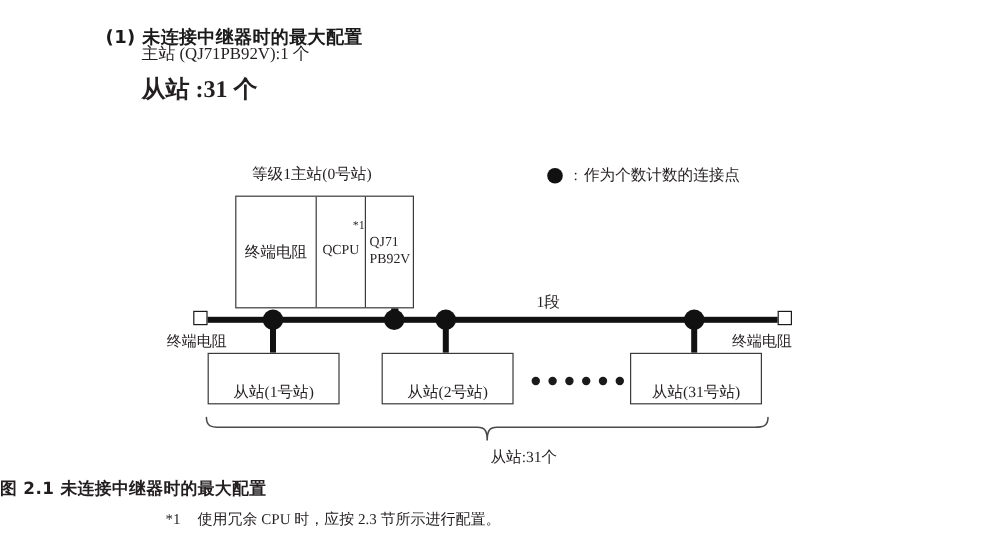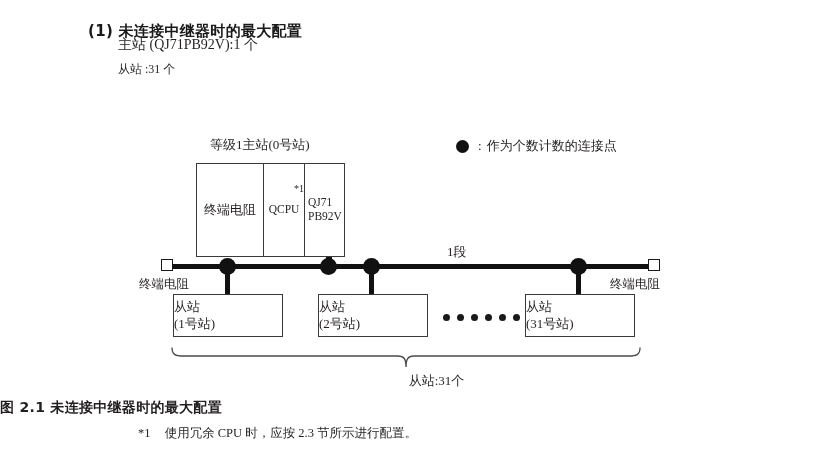--- a/index.html
+++ b/index.html
@@ -30,22 +30,23 @@
   }
   #sub-master {
     left: 118px;
     top: 36px;
     font-size: 14px;
     white-space: nowrap;
   }
   #sub-slave {
     left: 118px;
     top: 61px;
-    font-size: 12px;
-    white-space: nowrap;
+    font-size: 20px;
+    white-space: nowrap;
+    font-weight: bold;
   }
 
   
   #legend {
     left: 456px;
     top: 137px;
     display: flex;
     align-items: center;
     white-space: nowrap;
     font-size: 13px;
@@ -176,22 +177,22 @@
   }
 
   
   .slave-box {
     top: 294px;
     height: 43px;
     border: 1.4px solid #3a3a3a;
     box-sizing: border-box;
     background: #ffffff;
     display: flex;
-    flex-direction: column;
-    align-items: flex-start;
+    flex-direction: row;
+    align-items: flex-end;
     justify-content: center;
     font-size: 13px;
     line-height: 1.28;
     text-align: center;
   }
 
   
   #ellipsis {
     left: 443px;
     top: 314px;

